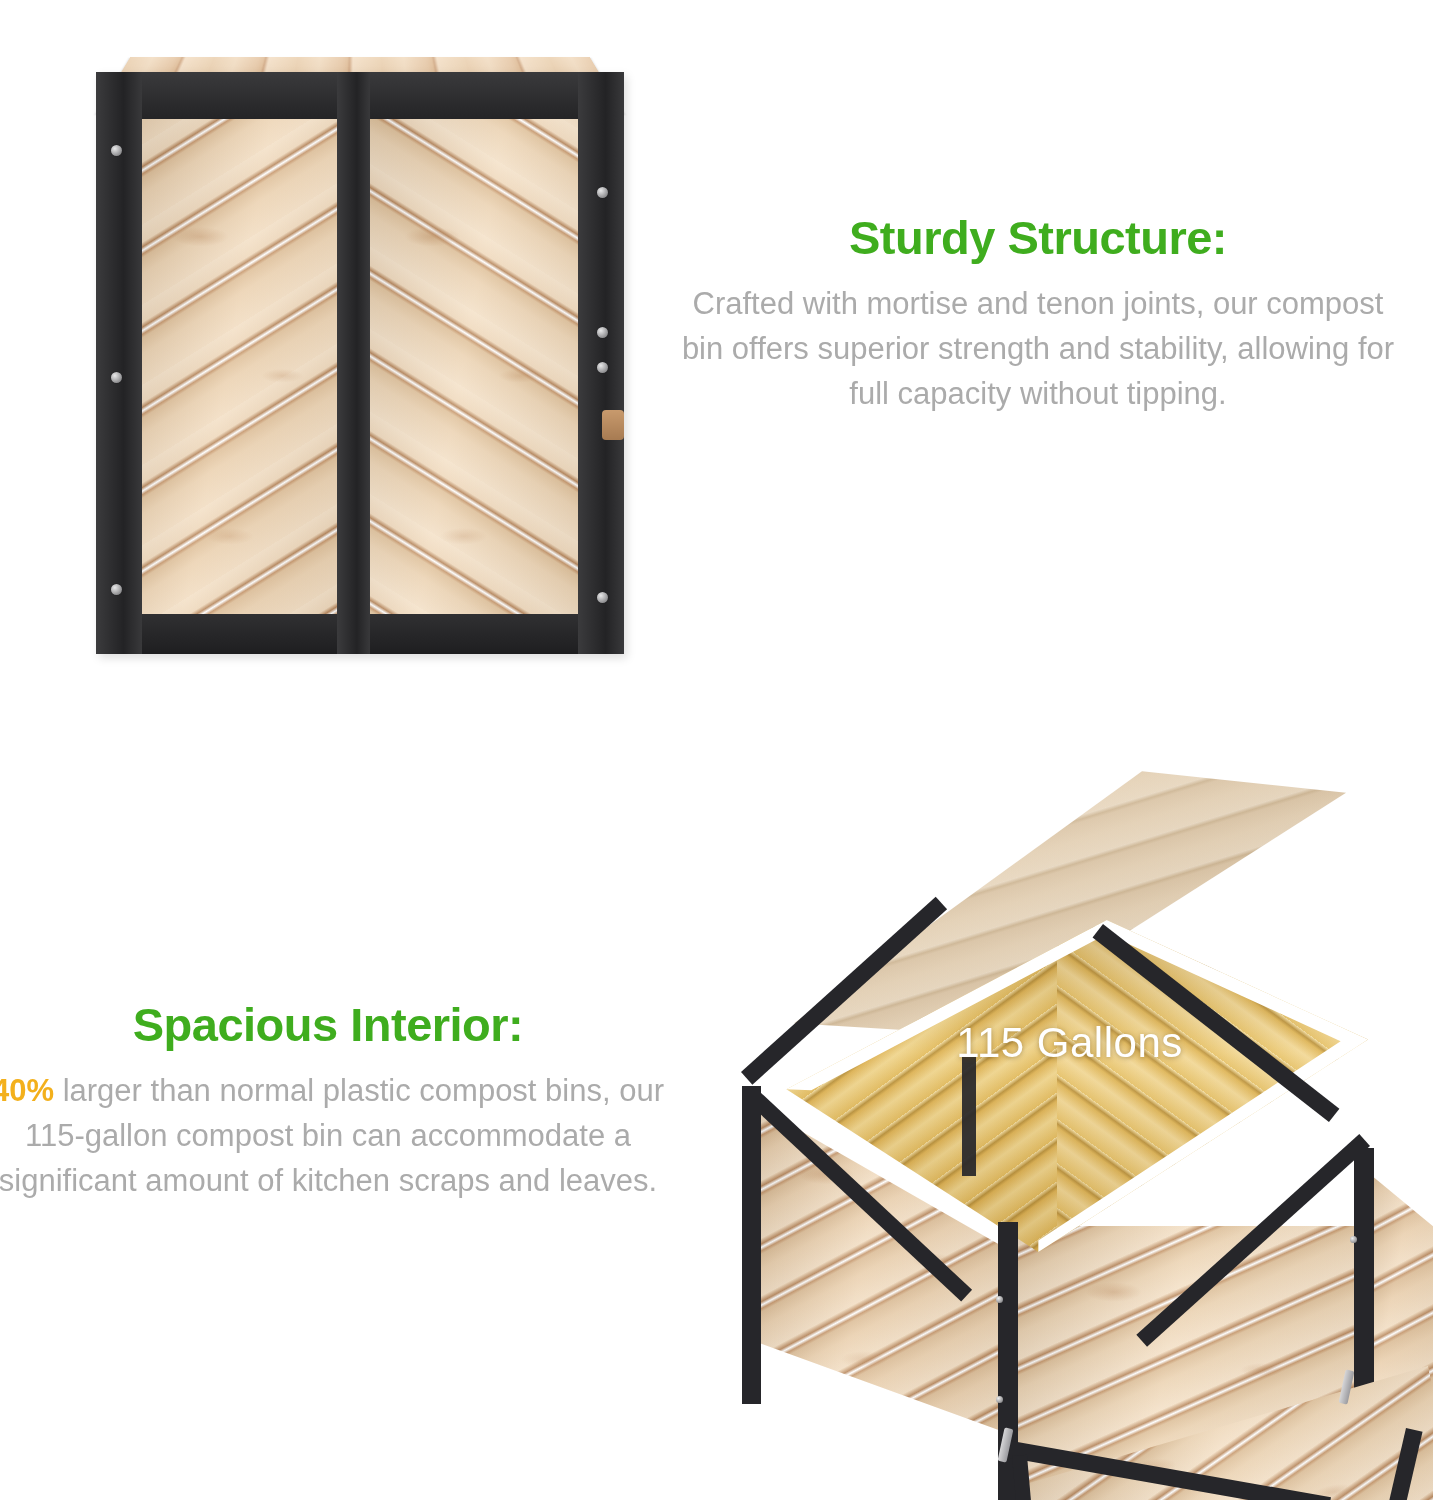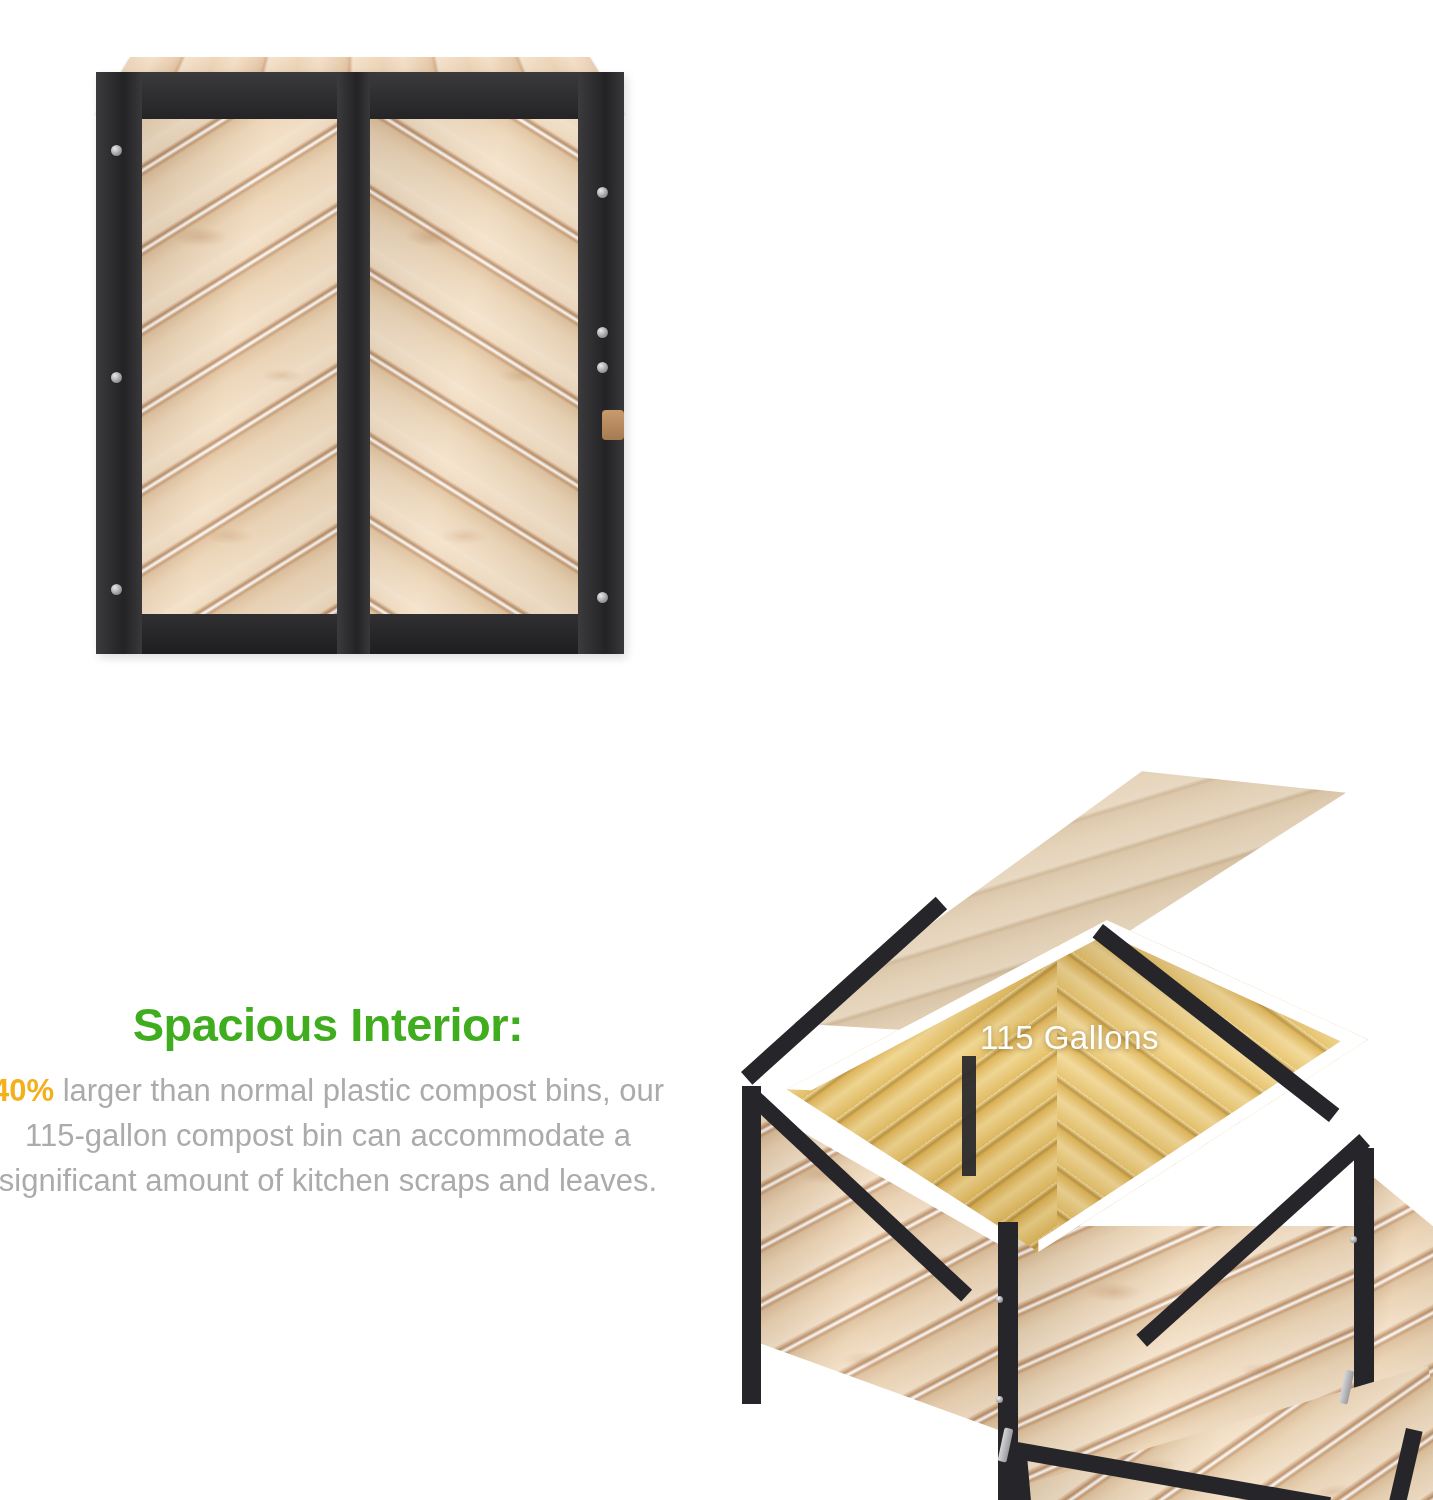--- a/index.html
+++ b/index.html
@@ -248,21 +248,21 @@
     position: absolute; inset: 0;
     background:
       linear-gradient(180deg, rgba(120,85,20,0.22), rgba(255,230,160,0.10) 40%, rgba(140,100,25,0.18));
   }
   .interior-label {
     position: absolute;
     left: 0; right: 0;
     top: 263px;
     text-align: center;
     font-family: "Liberation Sans", sans-serif;
-    font-size: 33px;
+    font-size: 42px;
     color: #ffffff;
     letter-spacing: 0.5px;
     text-shadow: 0 1px 5px rgba(90,65,15,0.45);
     z-index: 7;
     pointer-events: none;
   }
 
   
   .frm {
     position: absolute;
@@ -380,20 +380,24 @@
       <div class="bin1-screw" style="left:15px;  top:512px;"></div>
       <div class="bin1-screw" style="left:501px; top:115px;"></div>
       <div class="bin1-screw" style="left:501px; top:255px;"></div>
       <div class="bin1-screw" style="left:501px; top:290px;"></div>
       <div class="bin1-screw" style="left:501px; top:520px;"></div>
     </div>
 
     <div class="bin1-peg"></div>
   </div>
 
+  <div id="block-sturdy" class="feature-block">
+    <h2 class="feature-heading">Sturdy Structure:</h2>
+    <p class="feature-body">Crafted with mortise and tenon joints, our compost bin offers superior strength and stability, allowing for full capacity without tipping.</p>
+  </div>
 
   <div id="block-spacious" class="feature-block">
     <h2 class="feature-heading">Spacious Interior:</h2>
     <p class="feature-body"><span class="stat-accent">40%</span><span> larger than normal plastic compost bins, our 115-gallon compost bin can accommodate a significant amount of kitchen scraps and leaves.</span></p>
   </div>
 
   <div id="product-open">
     <div class="bin2">
 
       <div class="bin2-lid">

